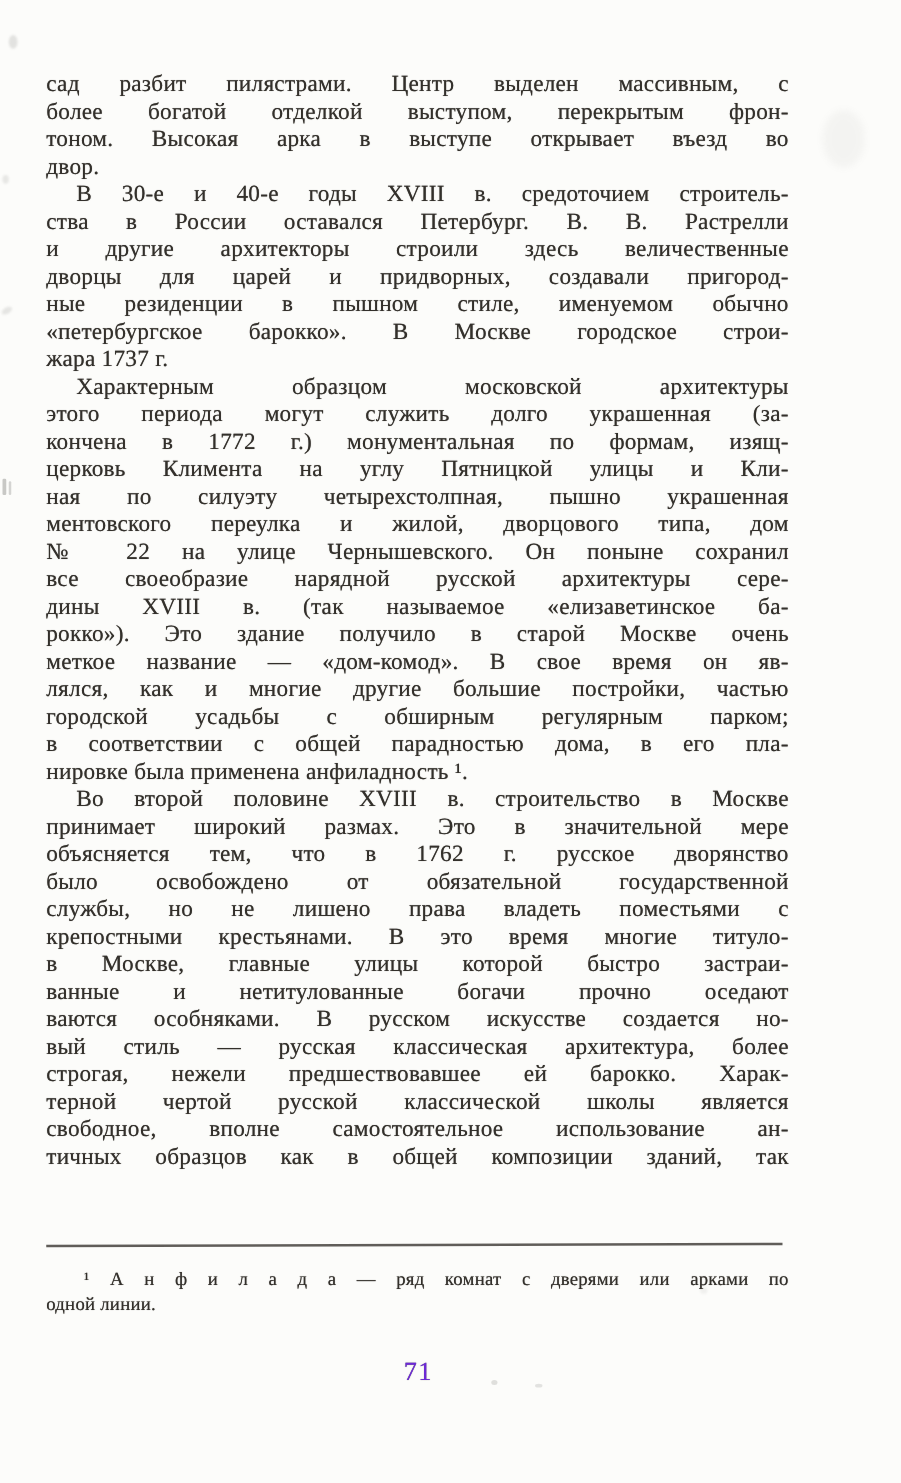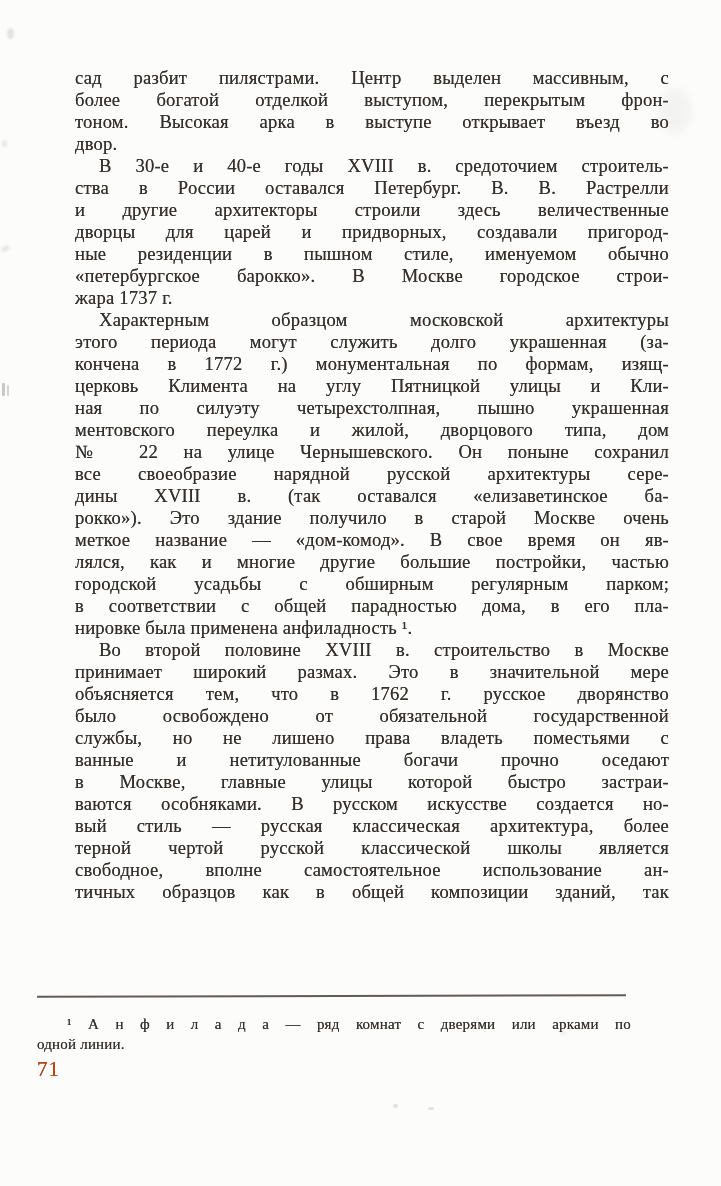--- a/index.html
+++ b/index.html
@@ -12,24 +12,23 @@
     width: 721px;
     height: 1186px;
     background: #fcfcfa;
     overflow: hidden;
     font-family: "Liberation Serif", "DejaVu Serif", serif;
     color: #33302b;
   }
   
   .main-text {
     position: absolute;
-    top: 67px;
+    top: 57px;
     left: 37px;
     width: 594px;
-    margin-left: 38px;
   }
   .para { margin: 0; padding: 0; }
   .line {
     font-size: 18.6px;
     line-height: 22px;
     letter-spacing: 0.2px;
     text-align: justify;
     text-align-last: justify;
     white-space: normal;
     text-shadow: 0 0 0.6px rgba(45, 42, 37, 0.75);
@@ -56,27 +55,27 @@
   }
   .footnote .line {
     font-size: 15px;
     line-height: 20px;
   }
   .footnote .line.indent { text-indent: 30px; }
 
   
   .page-number {
     position: absolute;
-    top: 1057px;
+    top: 1085px;
     left: 37px;
     width: 595px;
-    text-align: left;
+    text-align: center;
     font-size: 21px;
     letter-spacing: 1px;
-    color: #c2410c;
+    color: #6d28d9;
     text-shadow: 0 0 0.6px rgba(45, 42, 37, 0.8);
   }
 
   
   .artifact {
     position: absolute;
     background: #8a8a86;
     border-radius: 50%;
   }
   .a1 { left: 7px;  top: 28px;  width: 7px;  height: 11px; opacity: 0.22; filter: blur(1px); }
@@ -111,38 +110,40 @@
       </div>
       <div class="para">
         <div class="line indent">Характерным образцом московской архитектуры</div>
         <div class="line">этого периода могут служить долго украшенная (за-</div>
         <div class="line">кончена в 1772 г.) монументальная по формам, изящ-</div>
         <div class="line">церковь Климента на углу Пятницкой улицы и Кли-</div>
         <div class="line">ная по силуэту четырехстолпная, пышно украшенная</div>
         <div class="line">ментовского переулка и жилой, дворцового типа, дом</div>
         <div class="line">№ 22 на улице Чернышевского. Он поныне сохранил</div>
         <div class="line">все своеобразие нарядной русской архитектуры сере-</div>
-        <div class="line">дины XVIII в. (так оставался «елизаветинское ба-</div>
+        <div class="line">дины XVIII в. (так называемое «елизаветинское ба-</div>
         <div class="line">рокко»). Это здание получило в старой Москве очень</div>
         <div class="line">меткое название — «дом-комод». В свое время он яв-</div>
         <div class="line">лялся, как и многие другие большие постройки, частью</div>
         <div class="line">городской усадьбы с обширным регулярным парком;</div>
         <div class="line">в соответствии с общей парадностью дома, в его пла-</div>
         <div class="line end">нировке была применена анфиладность ¹.</div>
       </div>
       <div class="para">
         <div class="line indent">Во второй половине XVIII в. строительство в Москве</div>
         <div class="line">принимает широкий размах. Это в значительной мере</div>
         <div class="line">объясняется тем, что в 1762 г. русское дворянство</div>
         <div class="line">было освобождено от обязательной государственной</div>
         <div class="line">службы, но не лишено права владеть поместьями с</div>
+        <div class="line">крепостными крестьянами. В это время многие титуло-</div>
+        <div class="line">в Москве, главные улицы которой быстро застраи-</div>
         <div class="line">ванные и нетитулованные богачи прочно оседают</div>
-        <div class="line">в Москве, главные улицы которой быстро застраи-</div>
         <div class="line">ваются особняками. В русском искусстве создается но-</div>
         <div class="line">вый стиль — русская классическая архитектура, более</div>
+        <div class="line">строгая, нежели предшествовавшее ей барокко. Харак-</div>
         <div class="line">терной чертой русской классической школы является</div>
         <div class="line">свободное, вполне самостоятельное использование ан-</div>
         <div class="line">тичных образцов как в общей композиции зданий, так</div>
       </div>
     </div>
   <div class="footnote-rule"></div>
   <div class="footnote" id="footnote">
       <div class="line indent">¹ А н ф и л а д а — ряд комнат с дверями или арками по</div>
       <div class="line end">одной линии.</div>
     </div>

